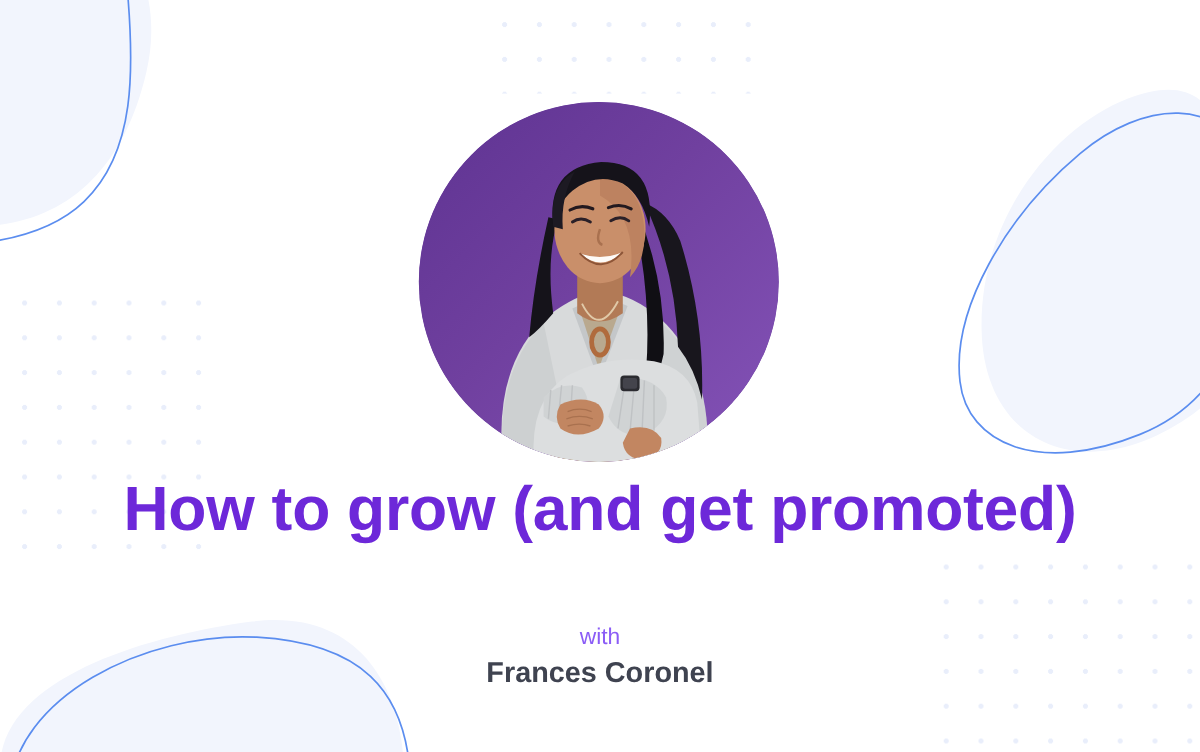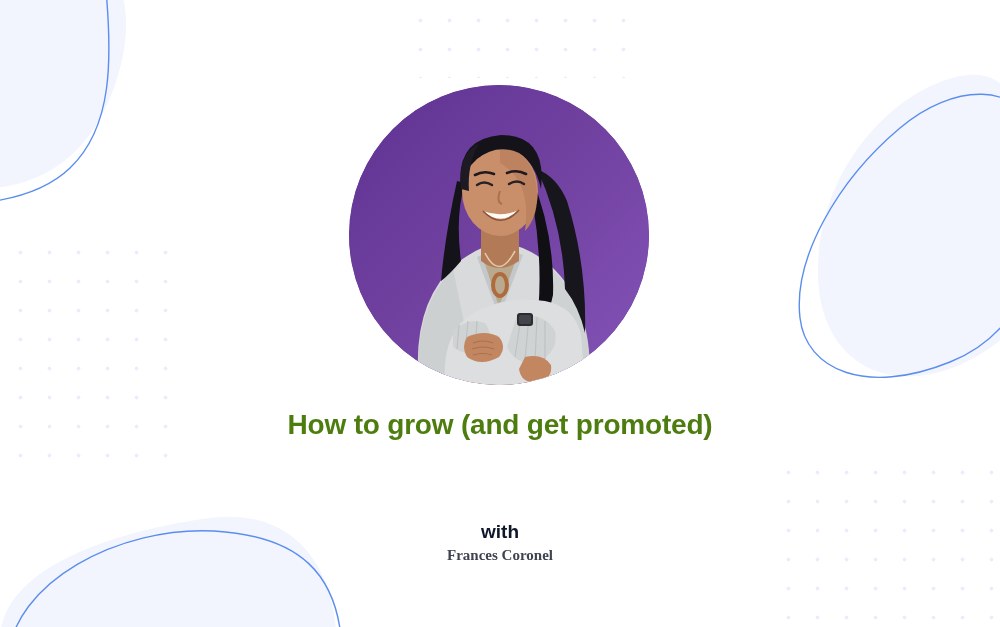--- a/index.html
+++ b/index.html
@@ -50,50 +50,49 @@
     background: #6b3fa0;
   }
   .portrait svg { display: block; }
 
   .title {
     position: absolute;
     left: 0;
     top: 396px;
     width: 1000px;
     text-align: center;
-    color: #4d7c0f;
-    font-size: 28px;
+    color: #6d28d9;
+    font-size: 52px;
     font-weight: bold;
     line-height: 58px;
     letter-spacing: -0.2px;
     margin: 0;
   }
   .title .line { display: block; }
 
   .with {
     position: absolute;
     left: 0;
     top: 521px;
     width: 1000px;
     text-align: center;
-    color: #0f172a;
+    color: #8b5cf6;
     font-size: 19px;
-    font-weight: bold;
+    font-weight: normal;
   }
 
   .speaker {
     position: absolute;
     left: 0;
     top: 547px;
     width: 1000px;
     text-align: center;
     color: #3f4350;
-    font-size: 15px;
+    font-size: 24px;
     font-weight: bold;
-    font-family: Liberation Serif, serif;
   }
 </style>
 </head>
 <body>
 
 <div class="card">
 
   <svg class="decor" viewBox="0 0 1000 627" width="1000" height="627" aria-hidden="true">
 
     <path d="M -120 -140 C 30 -150 150 -60 122 60 C 100 155 40 195 -40 188 C -130 180 -190 110 -190 20 C -190 -70 -180 -134 -120 -140 Z" fill="#f2f5fd"></path>

